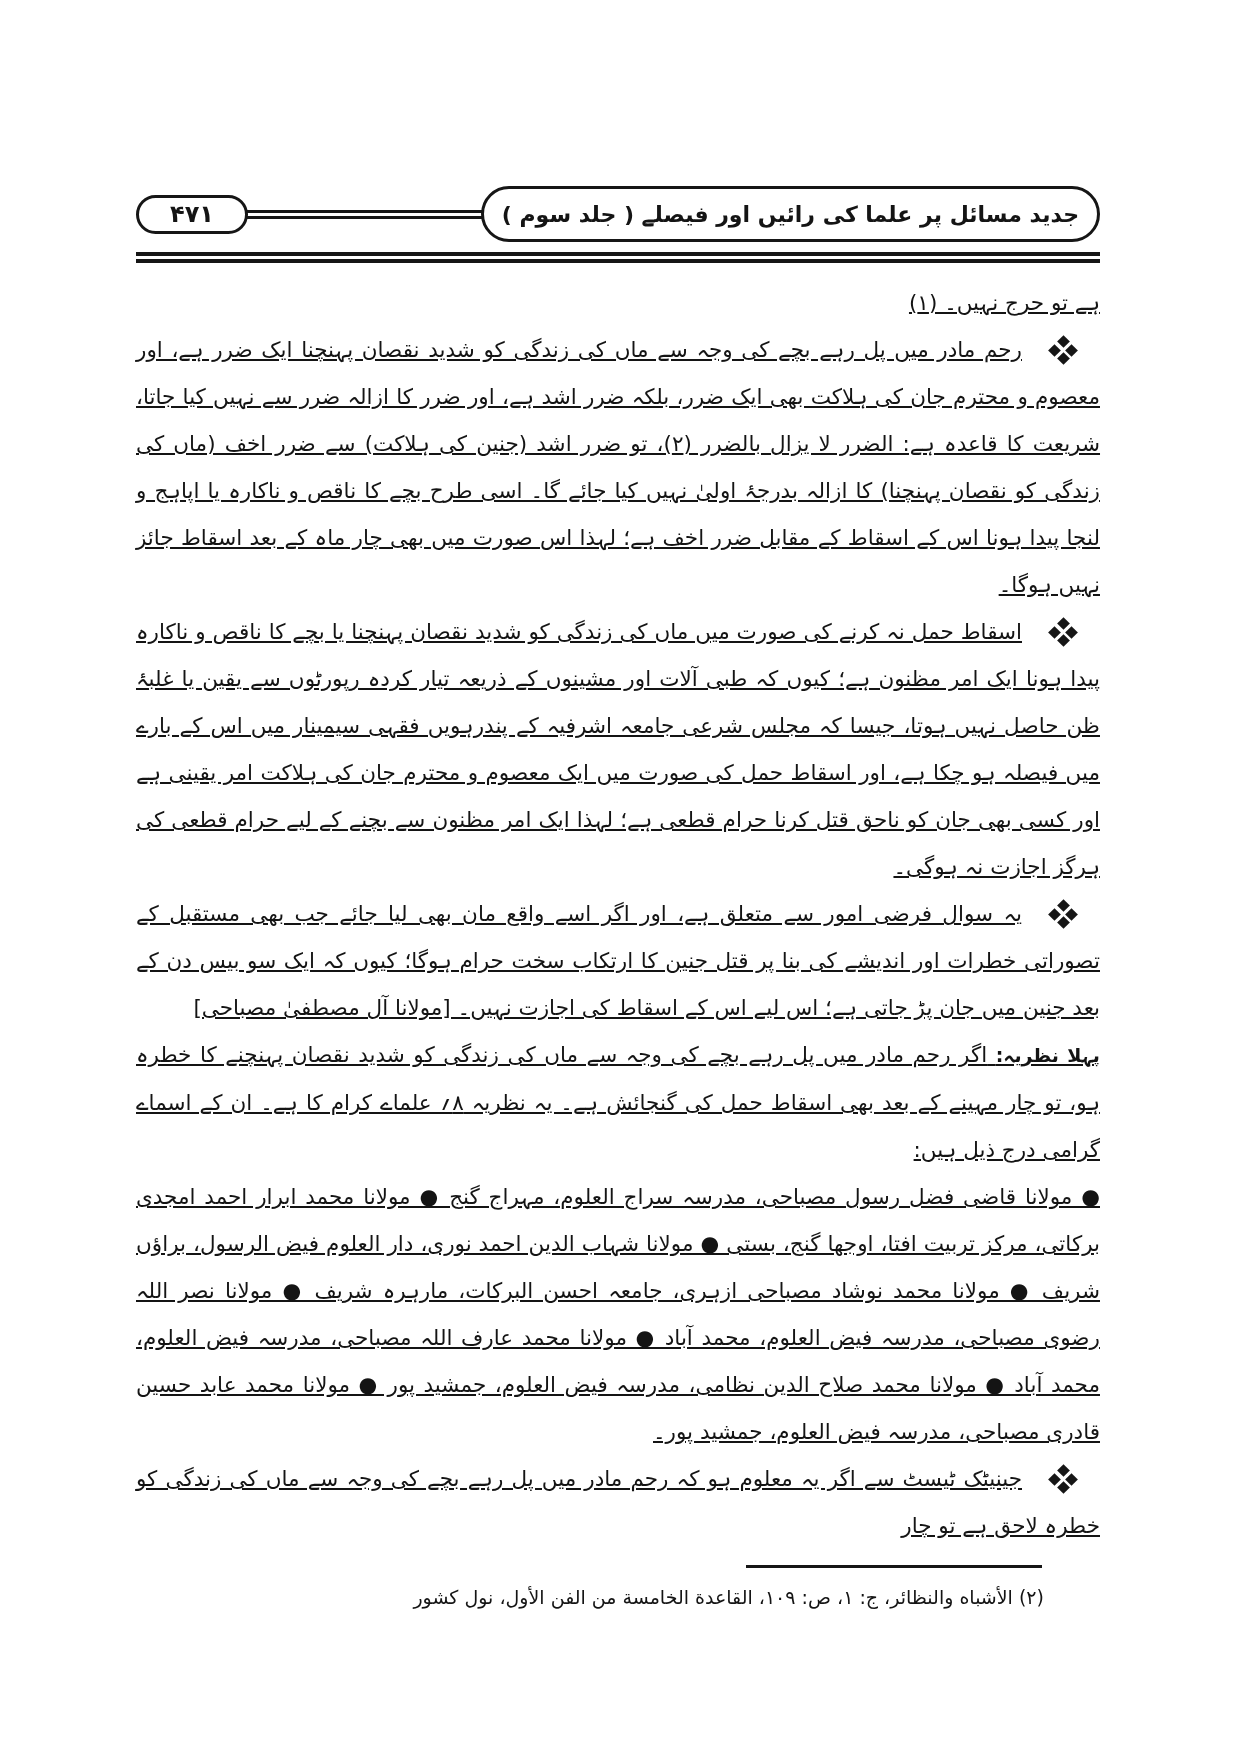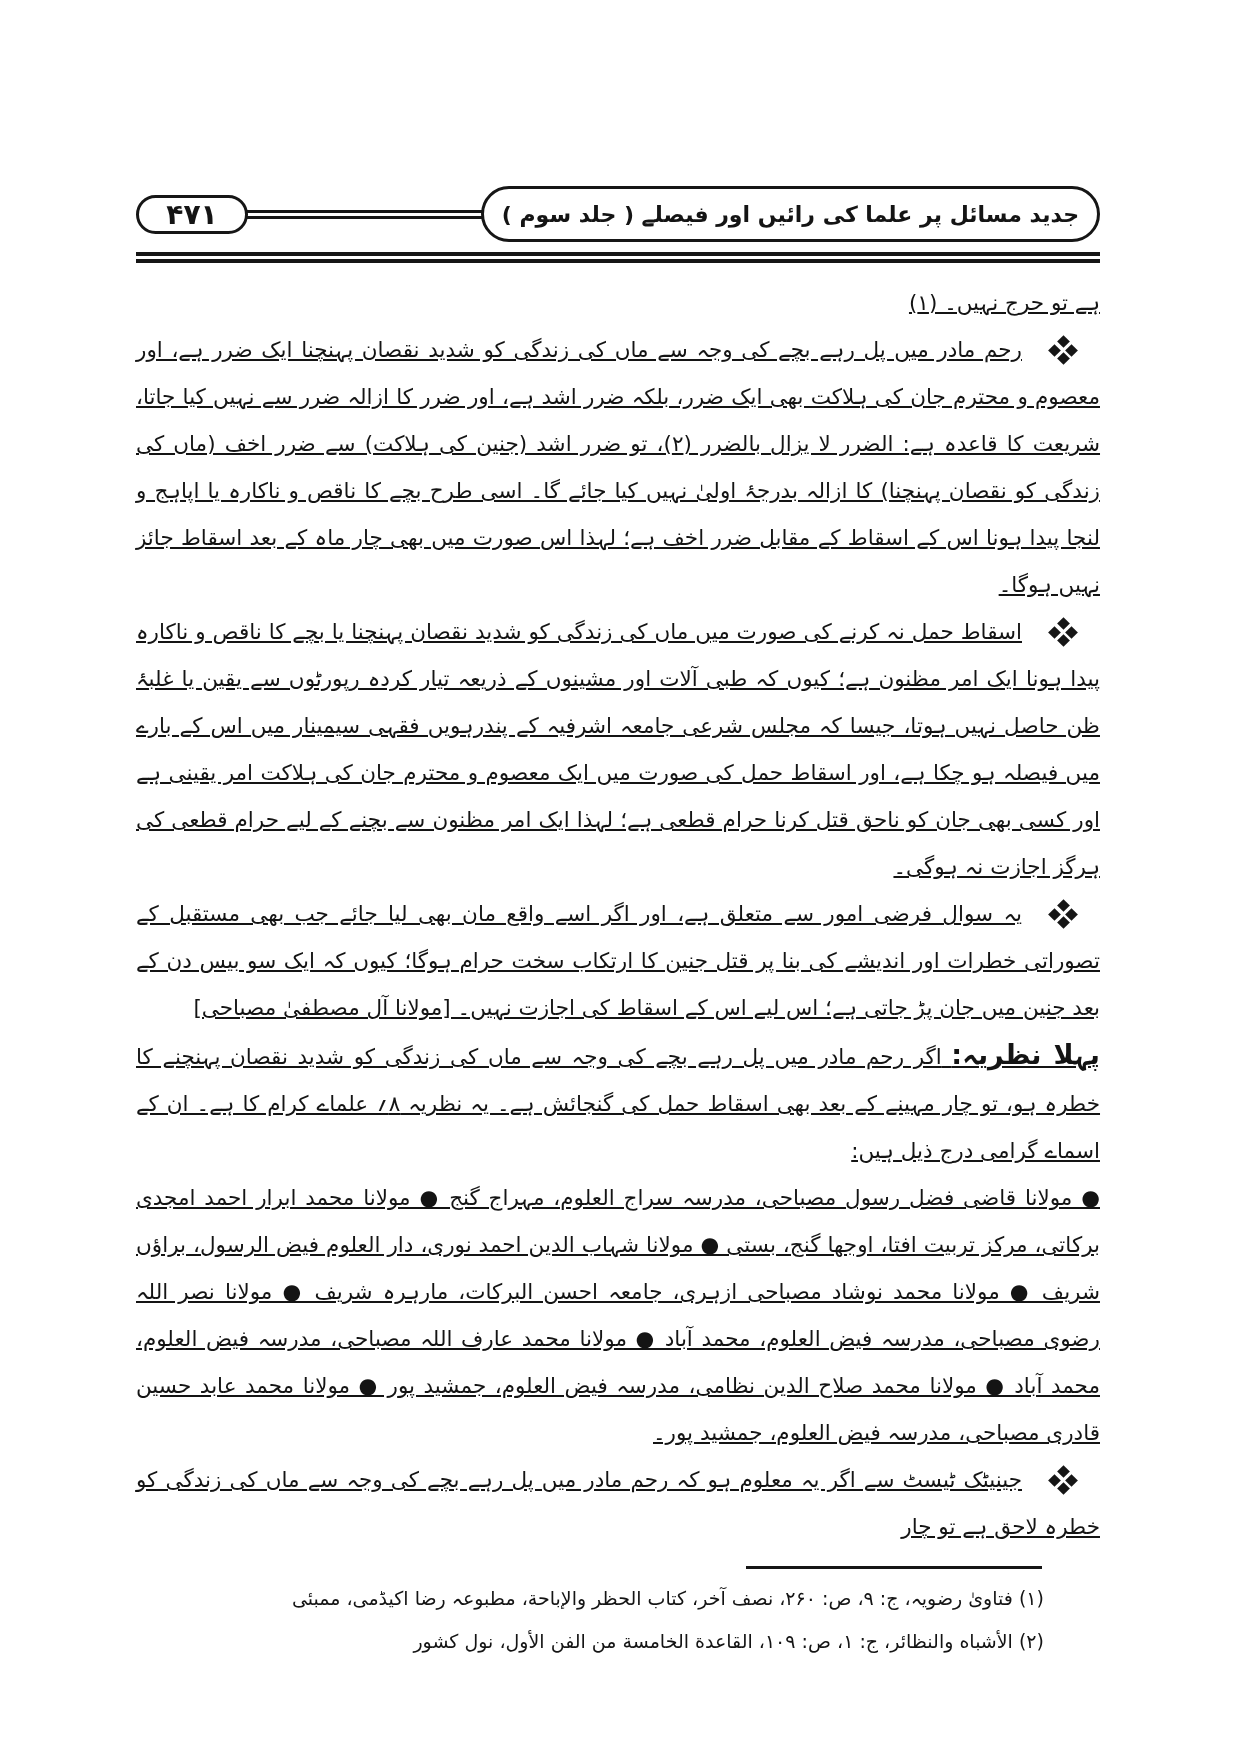--- a/index.html
+++ b/index.html
@@ -18,21 +18,21 @@
   
   .header-row { display:flex; align-items:center; }
   .capsule {
     position:relative; z-index:2;
     border:3px solid #161616; border-radius:32px;
     background:#fff;
     display:flex; align-items:center; justify-content:center;
     box-sizing:border-box;
   }
   .title-capsule { min-width:350px; height:56px; padding:12px 18px; font-size:22px; font-weight:bold; white-space:nowrap; }
-  .page-capsule  { min-width:112px; height:39px; padding:0 14px; font-size:28px; font-weight:bold; }
+  .page-capsule  { min-width:112px; height:39px; padding:0 14px; font-size:24px; font-weight:bold; }
   .connector { flex:1 1 auto; height:9px; box-sizing:border-box;
     border-top:3px solid #161616; border-bottom:3px solid #161616; margin:0 -4px; z-index:1; }
   .thick-rule { margin-top:10px; height:11px; box-sizing:border-box;
     border-top:4px solid #161616; border-bottom:4px solid #161616; }
 
   
   .body-text { margin-top:16px; font-size:21.5px; line-height:47px; text-align:justify;text-decoration:underline; }
   .body-text p { margin:0; }
   .opening-line { text-align:right; }
 
@@ -41,21 +41,21 @@
 
   .bullet-icon { position:absolute; top:11px; right:24px; width:26px; height:26px; }
   .bullet-icon span { position:absolute; width:9px; height:9px; background:#161616; transform:rotate(45deg); }
   .bullet-icon .d1 { top:0;     right:8.5px; }
   .bullet-icon .d2 { top:8.5px; right:0; }
   .bullet-icon .d3 { top:8.5px; right:17px; }
   .bullet-icon .d4 { top:17px;  right:8.5px; }
 
   .indent-line { text-indent:56px; text-align:right; }
 
-  .opinion-para .opinion-heading { font-weight:bold; font-size:27px; }
+  .opinion-para .opinion-heading { font-weight:bold; font-size:19px; }
 
   
   .footnotes { margin-top:16px; font-size:19px; line-height:43px; }
   .fn-divider { width:296px; border-top:3px solid #161616; margin-right:58px; margin-bottom:8px; }
   .fn-line { margin:0; text-align:right; padding-right:56px; }
 </style>
 </head>
 <body>
 
 <div class="page">
@@ -119,18 +119,17 @@
             <span class="d3"></span>
             <span class="d4"></span>
         </span>
         <p>جینیٹک ٹیسٹ سے اگر یہ معلوم ہو کہ رحم مادر میں پل رہے بچے کی وجہ سے ماں کی زندگی کو خطرہ لاحق ہے تو چار</p>
       </div>
 
     </div>
 
     <div class="footnotes">
       <div class="fn-divider"></div>
-      <p class="fn-line">(۱) فتاویٰ رضویہ، ج: ۹، ص: ۲۶۰، نصف آخر، کتاب الحظر والإباحة، مطبوعہ رضا اکیڈمی، ممبئی</p>
       <p class="fn-line">(۲) الأشباه والنظائر، ج: ۱، ص: ۱۰۹، القاعدة الخامسة من الفن الأول، نول کشور</p>
     </div>
 
   </div>
 </div>
 
 </body></html>

